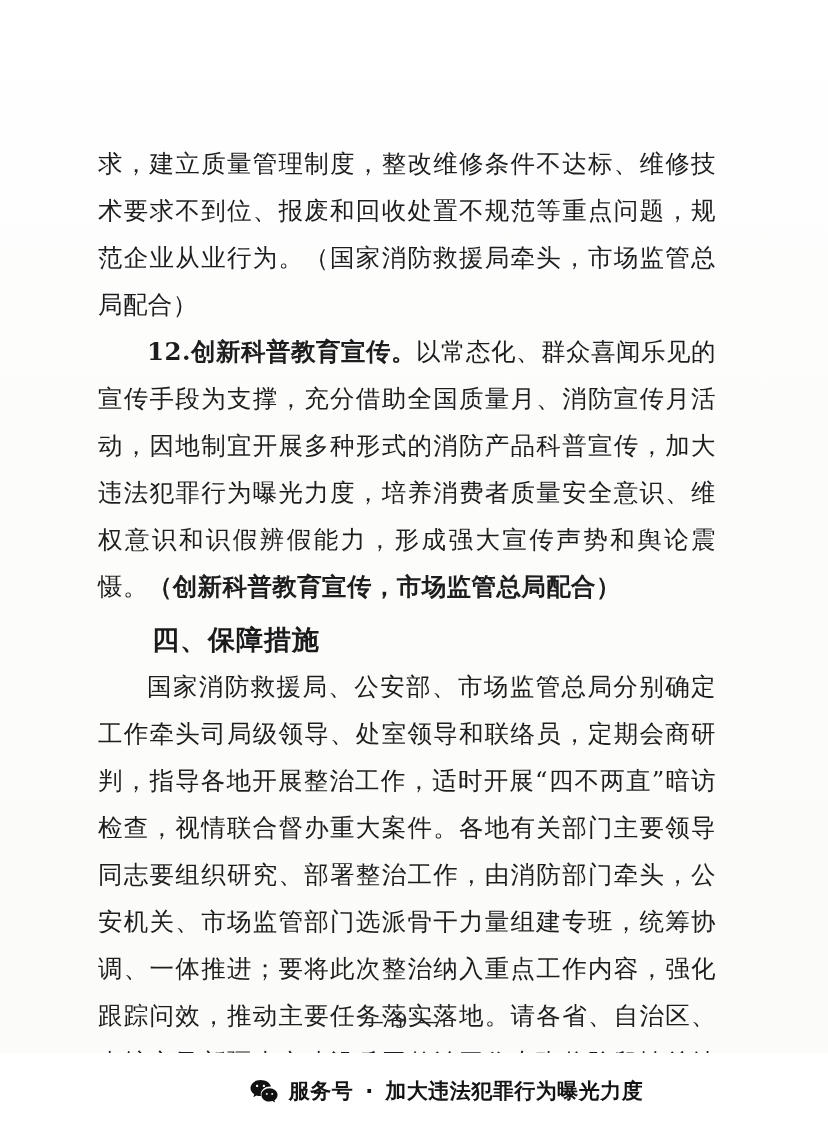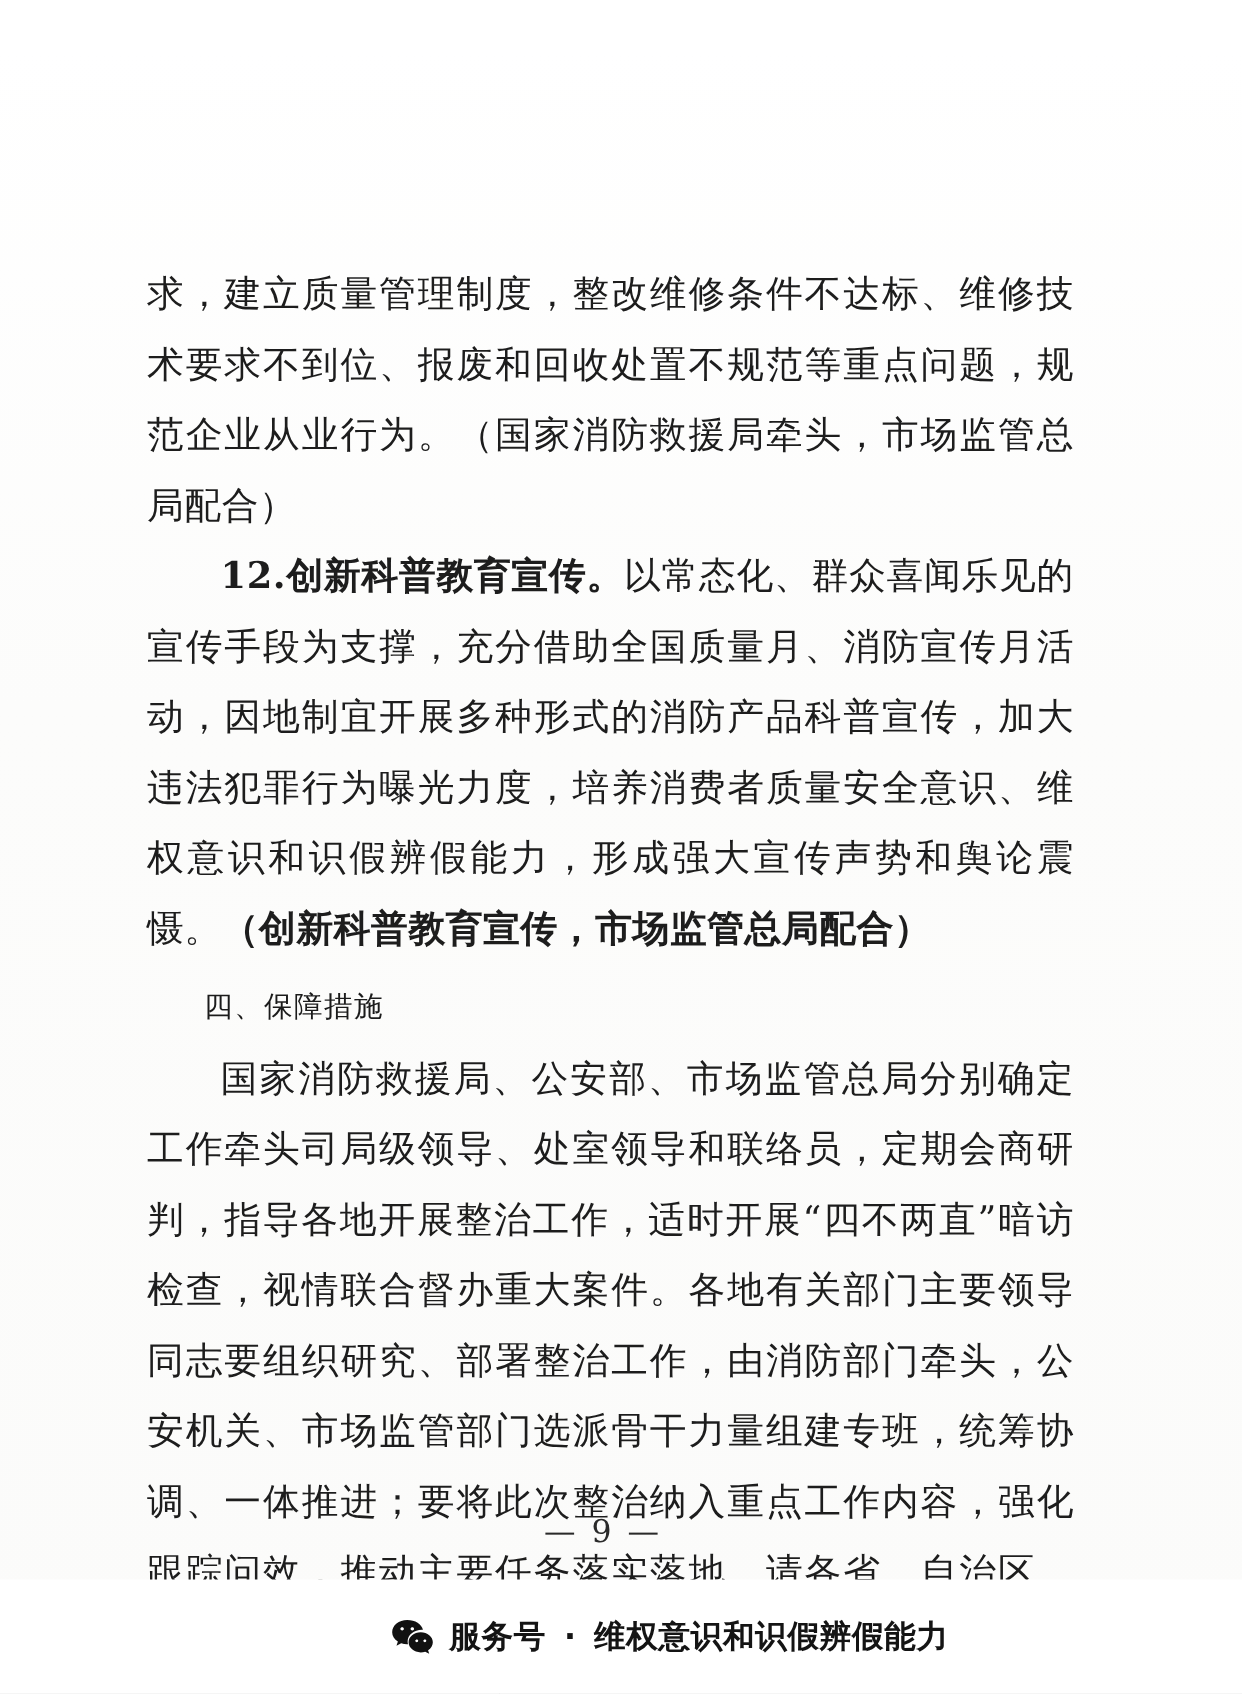--- a/index.html
+++ b/index.html
@@ -12,22 +12,21 @@
     background: #ffffff;
     font-family: "DejaVu Serif", "Liberation Serif", serif;
     color: #1b1b1b;
     overflow: hidden;
     position: relative;
   }
 
   .page {
     position: absolute;
     inset: 0;
-    background: #e5e5e5;
-    margin-top: 32px;
+    background: #bef264;
   }
 
   
   .paper-tint {
     position: absolute;
     inset: 0;
     background: linear-gradient(180deg, #ffffff 0%, #fcfcfb 40%, #fbfbfa 100%);
     pointer-events: none;
   }
 
@@ -50,22 +49,22 @@
 
   p.indent {
     text-indent: 2em;
   }
 
   .bold-run {
     font-weight: bold;
   }
 
   .heading {
-    font-weight: normal;
-    font-size: 19px;
+    font-weight: bold;
+    font-size: 27px;
     line-height: 47px;
     text-indent: 2em;
     margin: 0;
     letter-spacing: 1px;
   }
 
   .gap-s { height: 6px; }
 
   .page-number {
     position: absolute;
@@ -149,16 +148,16 @@
   <div class="footer-bar">
     <div class="footer-inner">
       <span class="wechat-icon">
         <svg viewBox="0 0 32 28" width="30" height="26" aria-hidden="true">
           <path d="M12.2 2.2C6.2 2.2 1.4 6.1 1.4 10.9c0 2.7 1.6 5.1 4.1 6.7l-1 3 3.4-1.7c1.3.4 2.7.6 4.2.6h.7c-.2-.6-.3-1.3-.3-2 0-4.6 4.6-8.3 10.3-8.3h.7c-.9-4-5.5-7-11.3-7zm-3.6 5.1c.7 0 1.2.5 1.2 1.2s-.5 1.2-1.2 1.2-1.3-.5-1.3-1.2.6-1.2 1.3-1.2zm7.3 0c.7 0 1.2.5 1.2 1.2s-.5 1.2-1.2 1.2-1.3-.5-1.3-1.2.6-1.2 1.3-1.2z" fill="currentColor"></path>
           <path d="M30.6 18.2c0-4-3.9-7.2-8.7-7.2s-8.7 3.2-8.7 7.2 3.9 7.2 8.7 7.2c1.1 0 2.2-.2 3.2-.5l2.9 1.5-.8-2.5c2.1-1.3 3.4-3.4 3.4-5.7zm-11.5-2.1c.6 0 1 .4 1 1s-.4 1-1 1-1.1-.4-1.1-1 .5-1 1.1-1zm5.8 0c.6 0 1 .4 1 1s-.4 1-1 1-1.1-.4-1.1-1 .5-1 1.1-1z" fill="currentColor"></path>
         </svg>
       </span>
       <span class="footer-text">服务号</span>
       <span class="dot-sep">·</span>
-      <span class="footer-text">维权意识和识假辨假能力</span>
+      <span class="footer-text">加大违法犯罪行为曝光力度</span>
     </div>
   </div>
 </div>
 
 </body></html>

